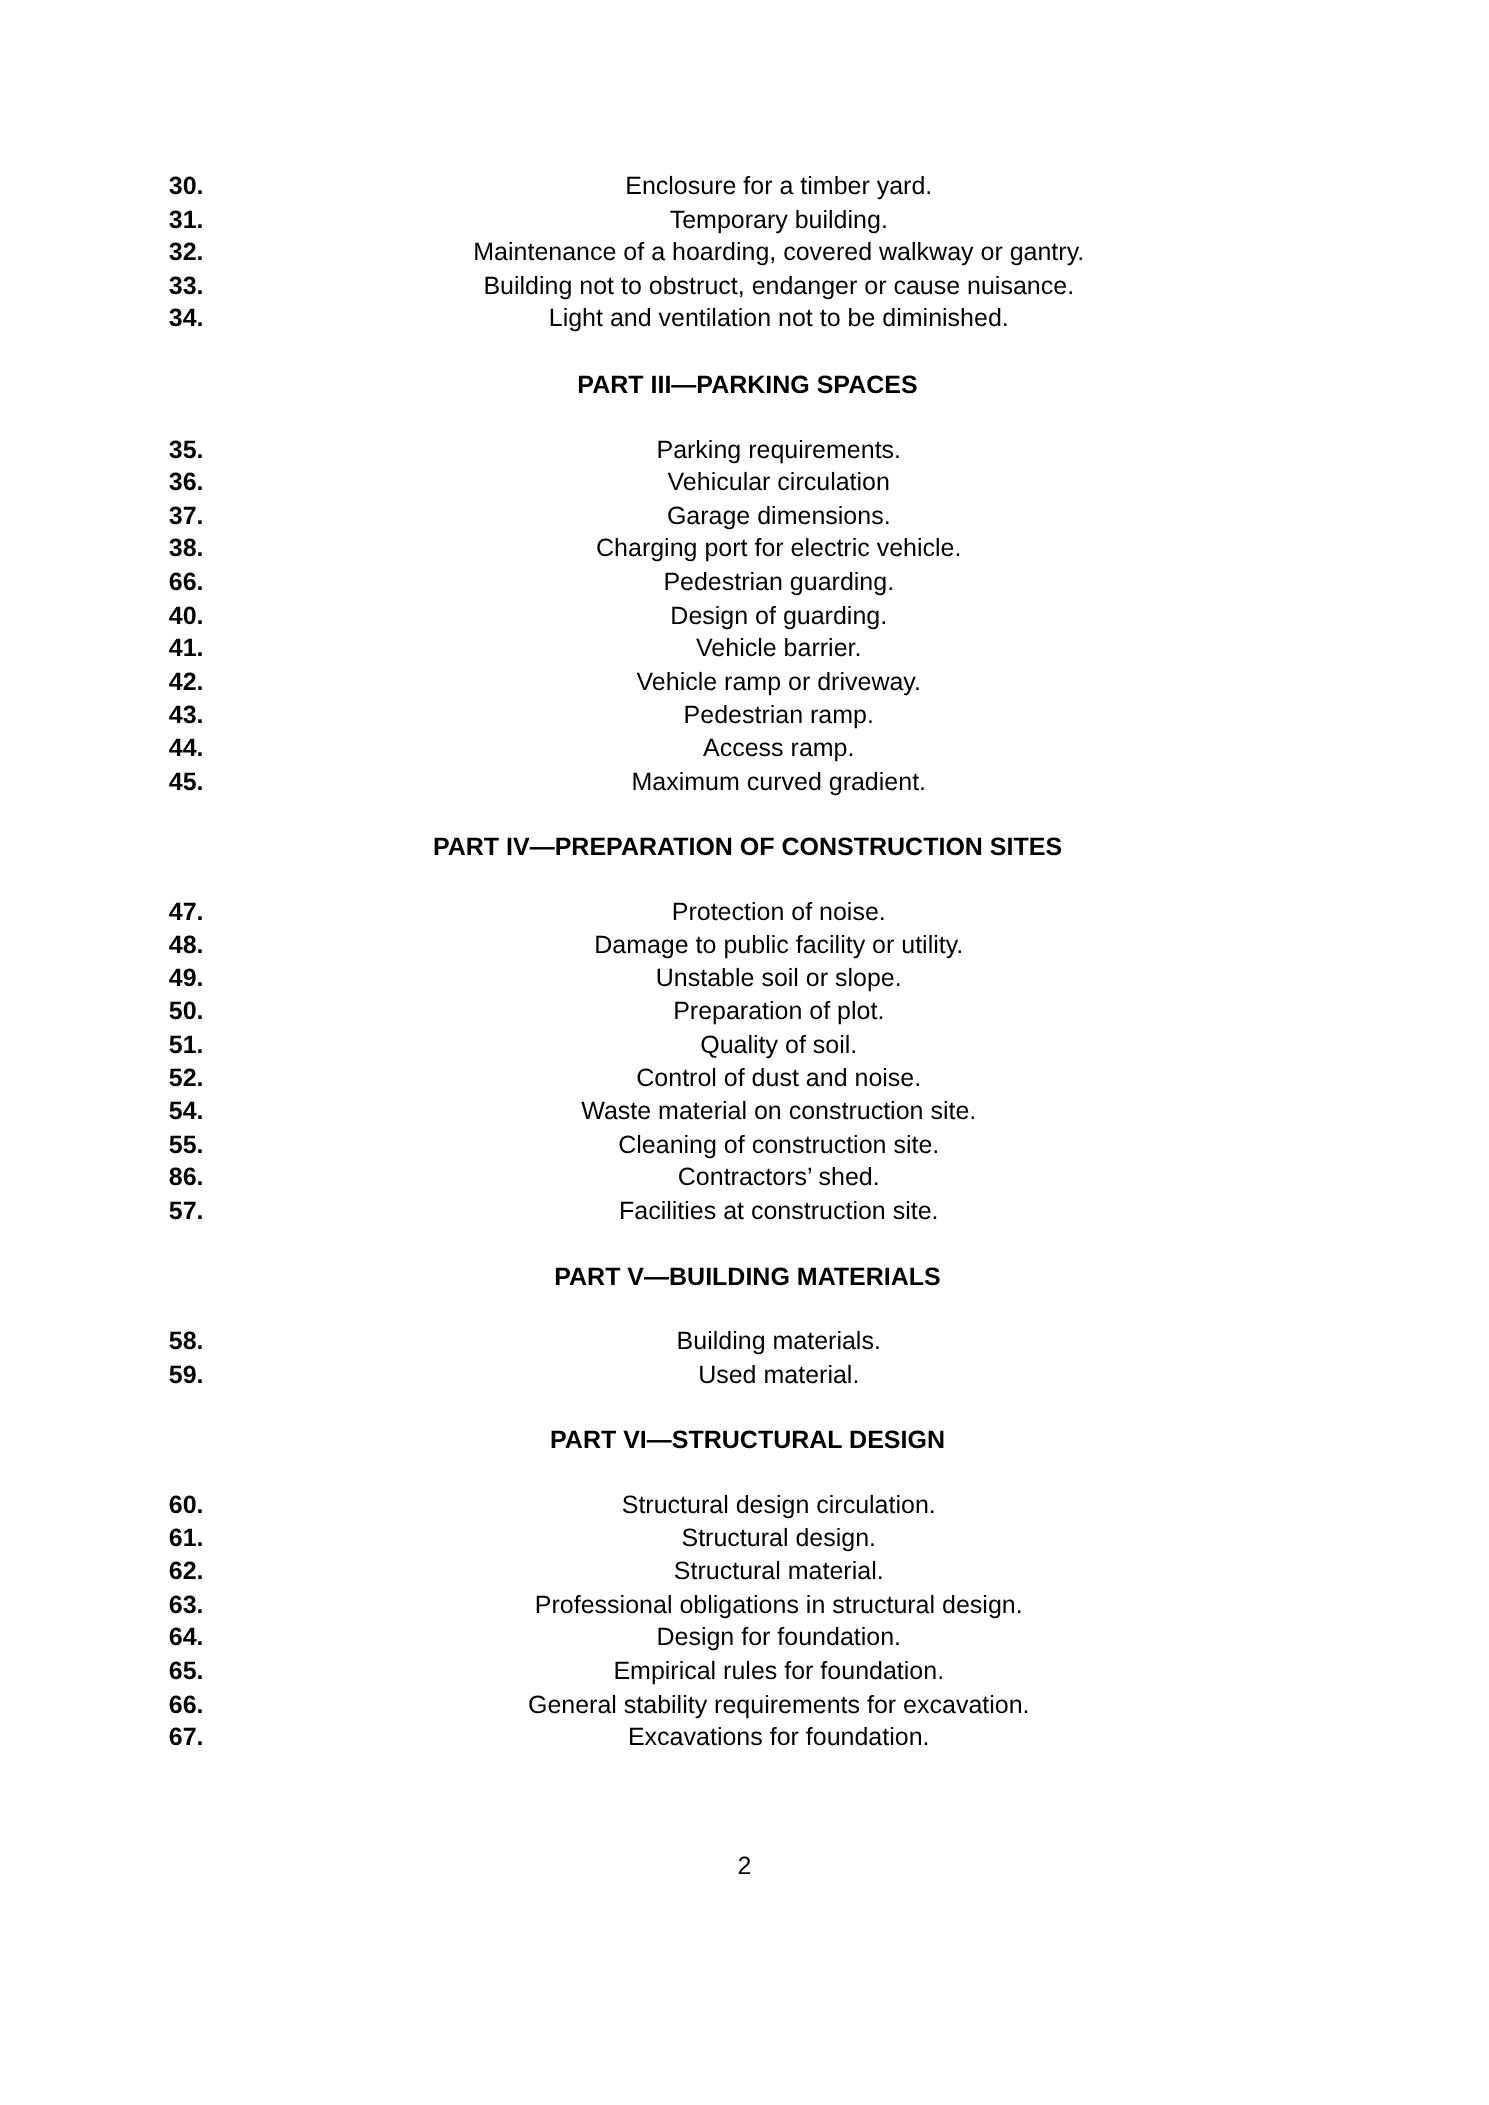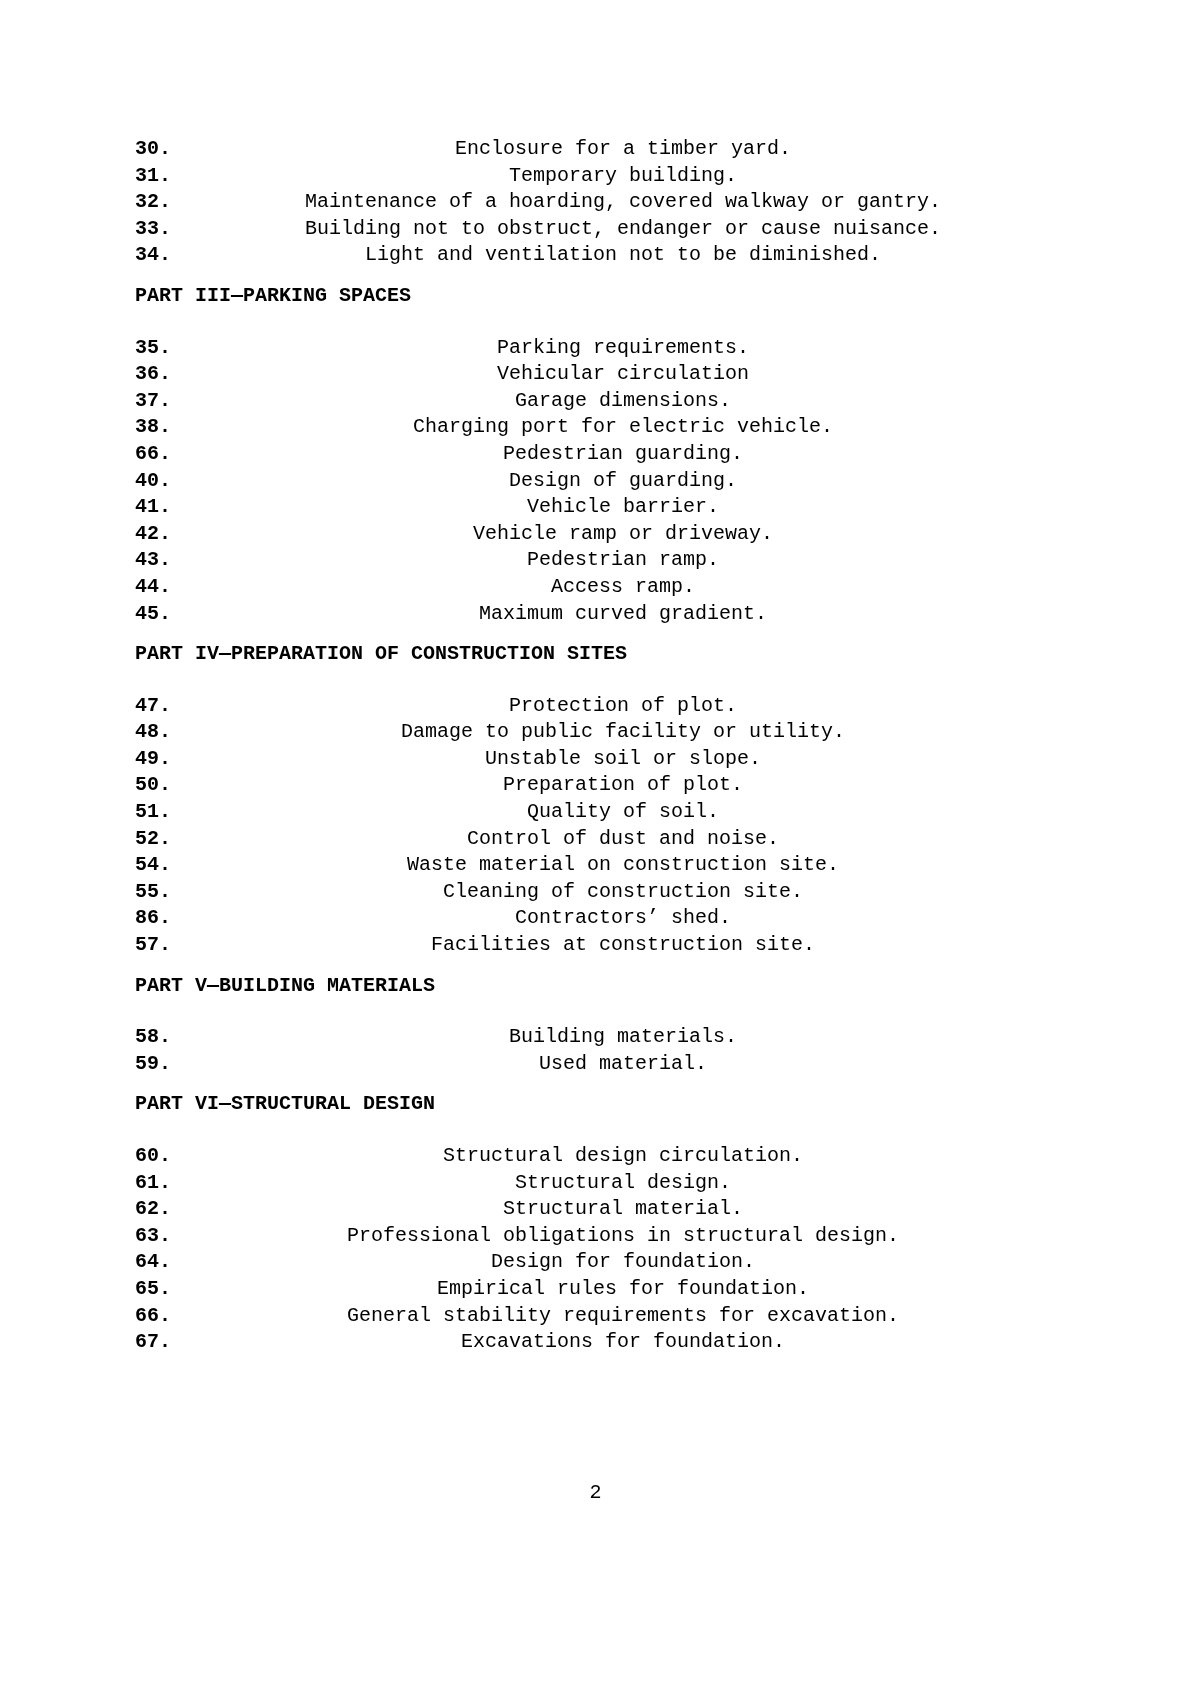--- a/index.html
+++ b/index.html
@@ -1,21 +1,21 @@
 <!DOCTYPE html>
 <html><head>
 <meta charset="utf-8">
 <style>
   html, body { margin: 0; padding: 0; background: #ffffff; }
   .page {
     position: relative;
     width: 1191px;
     height: 1684px;
     background: #ffffff;
-    font-family: Liberation Mono, monospace;
+    font-family: Liberation Sans, sans-serif;
     font-size: 20px;
     color: #000000;
     overflow: hidden;
   }
   .content {
     padding: 136px 130px 0 135px;
   }
   .toc-item {
     display: flex;
     line-height: 26.6px;
@@ -23,23 +23,24 @@
   .toc-item .num {
     font-weight: bold;
     width: 50px;
     flex-shrink: 0;
   }
   .toc-item .text {
     flex: 1;
     text-align: center;
   }
   .section-heading {
+    text-align: center;
     font-weight: bold;
     line-height: 26.6px;
-    margin-top: 14px;
+    margin-top: 26px;
     margin-bottom: 25px;
   }
   .page-number {
     position: absolute;
     top: 1480px;
     left: 0;
     right: 0;
     text-align: center;
     line-height: 26.6px;
   }
@@ -110,21 +111,21 @@
         <span class="num">44.</span>
         <span class="text">Access ramp.</span>
       </div>
       <div class="toc-item">
         <span class="num">45.</span>
         <span class="text">Maximum curved gradient.</span>
       </div>
       <div class="section-heading">PART IV—PREPARATION OF CONSTRUCTION SITES</div>
       <div class="toc-item">
         <span class="num">47.</span>
-        <span class="text">Protection of plot.</span>
+        <span class="text">Protection of noise.</span>
       </div>
       <div class="toc-item">
         <span class="num">48.</span>
         <span class="text">Damage to public facility or utility.</span>
       </div>
       <div class="toc-item">
         <span class="num">49.</span>
         <span class="text">Unstable soil or slope.</span>
       </div>
       <div class="toc-item">

